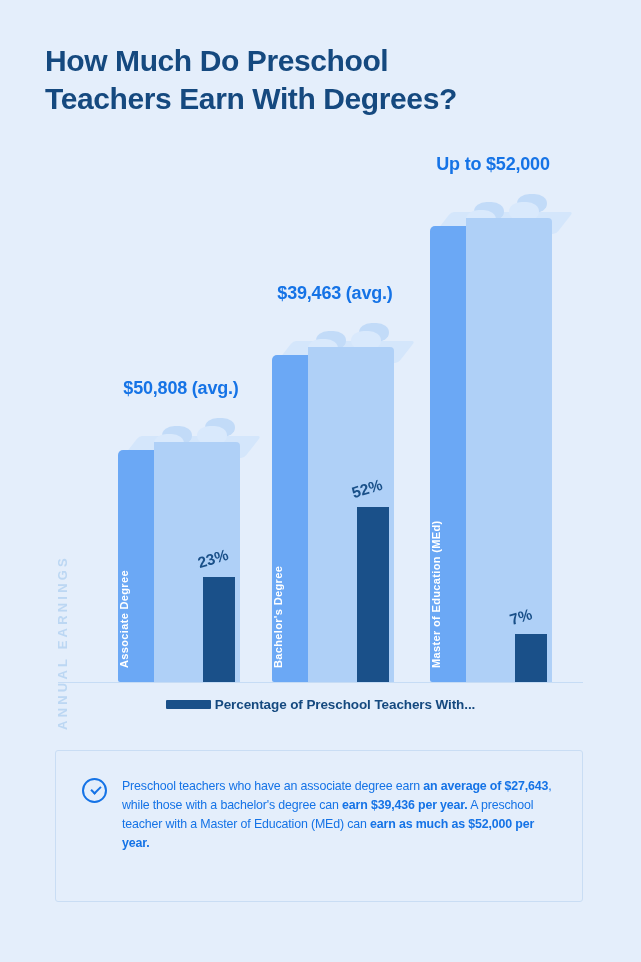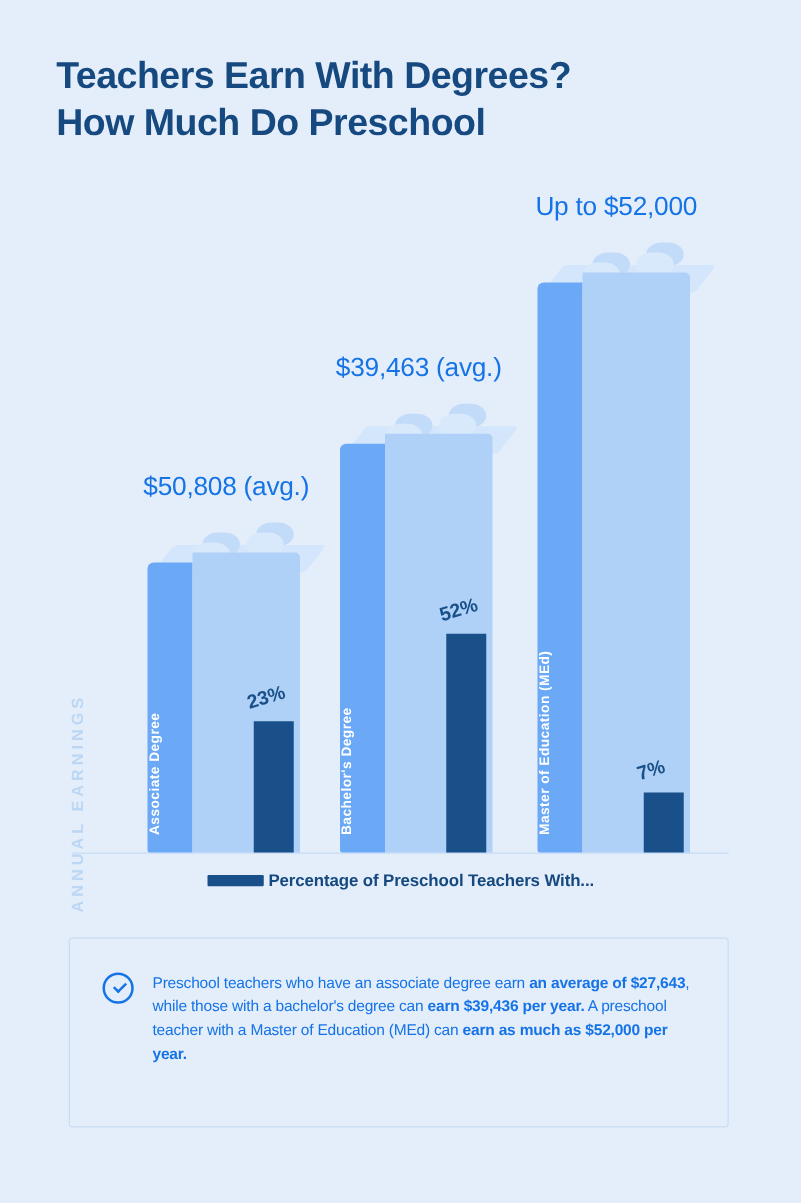--- a/index.html
+++ b/index.html
@@ -34,21 +34,21 @@
   .baseline{
     position:absolute;left:58px;top:532px;width:525px;height:1px;
     background:#c6dcf5;
   }
 
   
   .brick{position:absolute;}
   .brick .value{
     position:absolute;left:50%;transform:translateX(-50%);
     top:-44px;white-space:nowrap;
-    font-size:21px;font-weight:400;color:#1573e6;letter-spacing:-0.2px;
+    font-size:18px;font-weight:700;color:#1573e6;letter-spacing:-0.2px;
   }
   
   .topface{
     position:absolute;left:0;top:0;height:22px;
     background:#d4e6fb;
     transform:skewX(-38deg);
     transform-origin:bottom left;
     border-radius:3px;
   }
   .stud{
@@ -115,22 +115,22 @@
     font-size:12.4px;line-height:1.52;color:#1573e6;letter-spacing:-0.15px;
   }
   .btext b{font-weight:700;}
 </style>
 </head>
 <body>
 
 <div class="page">
 
   <div class="title">
+    <span class="l">How Much Do Preschool</span>
     <span class="l">Teachers Earn With Degrees?</span>
-    <span class="l">How Much Do Preschool</span>
   </div>
 
   <div class="chart">
 
     <div class="yaxis">ANNUAL  EARNINGS</div>
     <div class="baseline"></div>
 
     <div class="brick" id="brick0" style="left:118px;top:272px;width:126px;height:260px;">
       <div class="value">$50,808 (avg.)</div>
       <div class="topface" style="width:122px;top:14px;left:4px;"></div>

